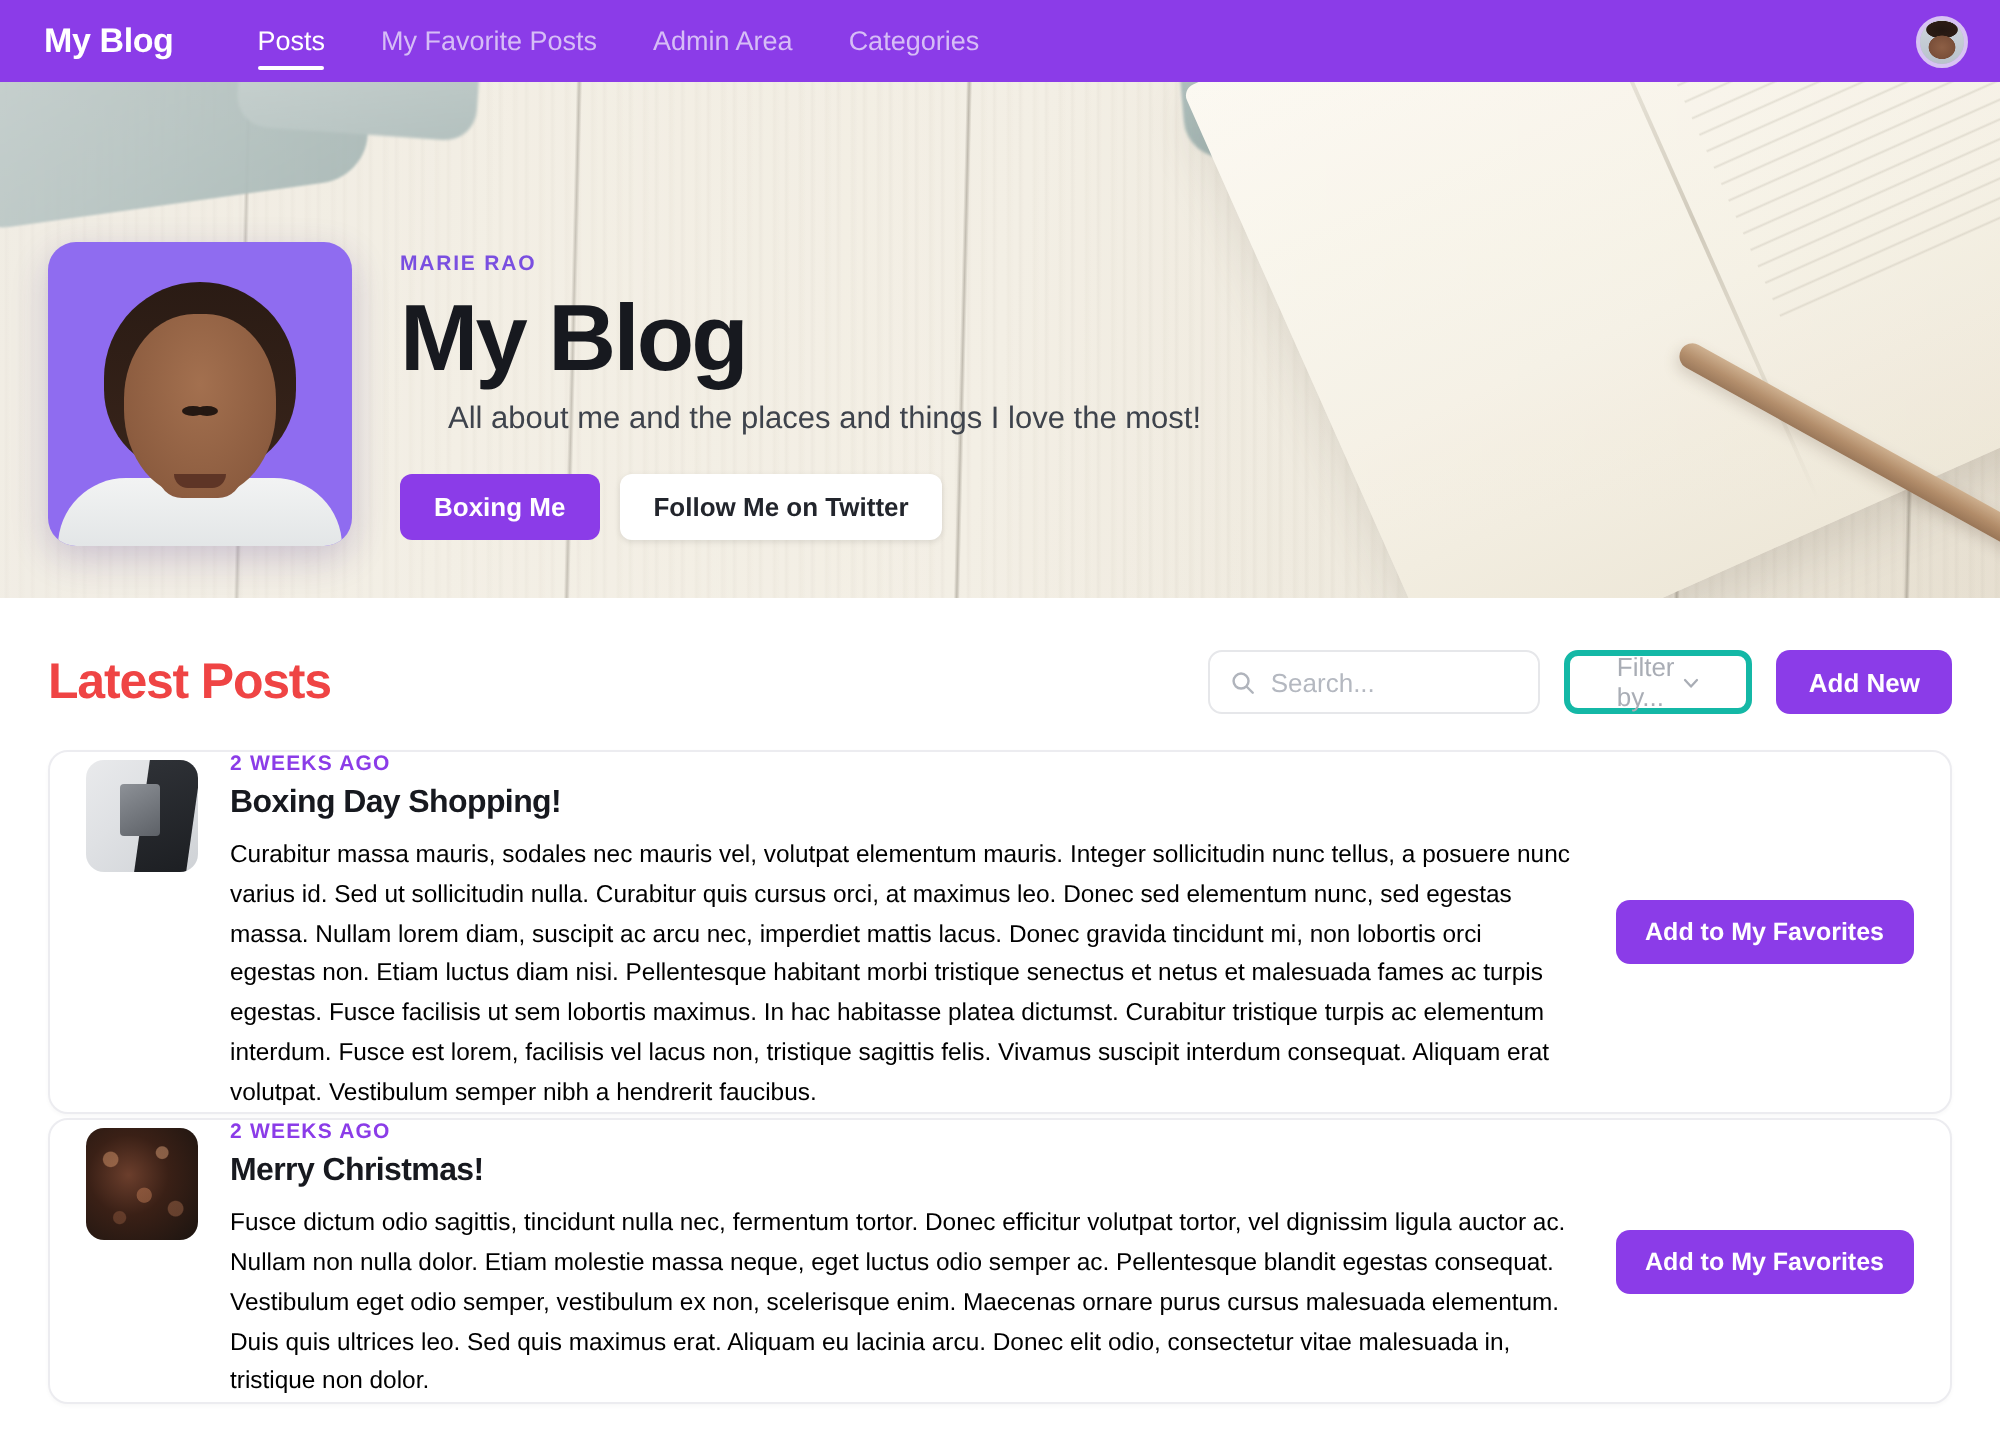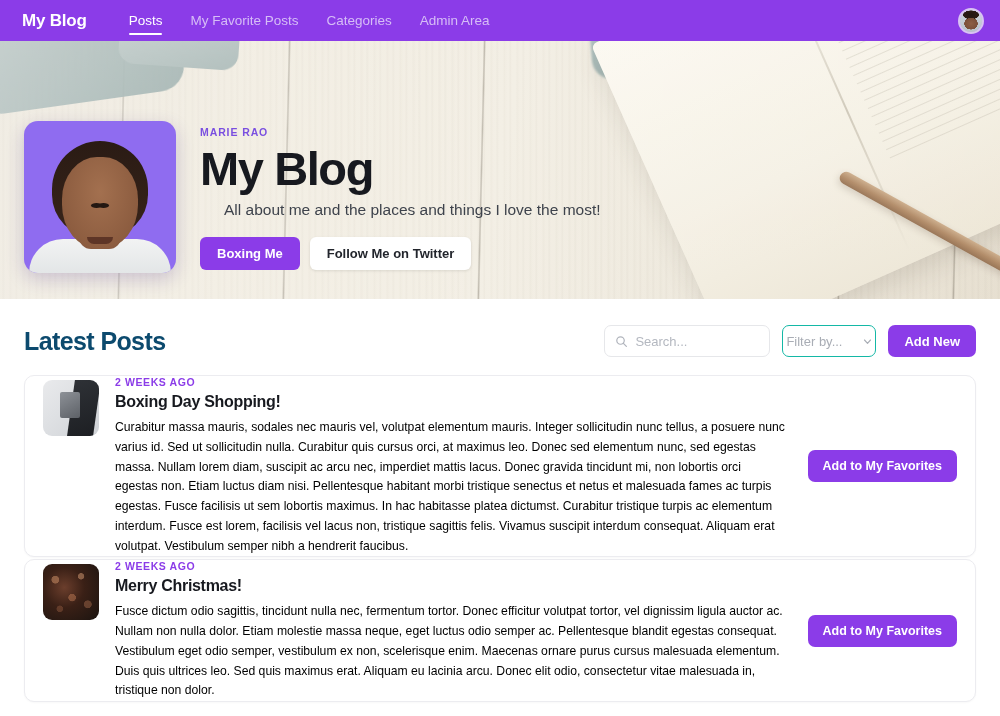--- a/index.html
+++ b/index.html
@@ -245,21 +245,21 @@
   .btn-light { background: #ffffff; color: #22252c; box-shadow: 0 1px 3px rgba(0,0,0,0.10); }
 
   
   .main { padding: 0 24px; background: #fff; }
   .toolbar {
     display: flex;
     align-items: center;
     padding: 26px 0 18px;
   }
   .page-title {
-    font-size: 25px; font-weight: bold; color: #0c4a6e; letter-spacing: -0.6px;
+    font-size: 25px; font-weight: bold; color: #ef4444; letter-spacing: -0.6px;
   }
   .toolbar-spacer { flex: 1; }
   .search-box {
     width: 166px;
     height: 32px;
     border: 1px solid #e6e7ea;
     border-radius: 7px;
     display: flex;
     align-items: center;
     padding: 0 10px;
@@ -268,24 +268,24 @@
   }
   .search-box input {
     border: none; outline: none; font-family: inherit;
     font-size: 13px; color: #6b7079; width: 100%; background: transparent;
   }
   .search-box input::placeholder { color: #b4b8c0; }
   .icon-mag { width: 13px; height: 13px; flex: none; }
   .filter-select {
     margin-left: 12px;
     width: 94px; height: 32px;
-    border: 1px solid #14b8a6;
+    border: 3px solid #14b8a6;
     border-radius: 7px;
     display: flex; align-items: center; justify-content: space-between;
-    padding: 0 3px;
+    padding: 0 23px;
     font-size: 13px; color: #a9adb5;
     cursor: pointer; background: #fff;
   }
   .chev { width: 9px; height: 9px; flex: none; }
   .btn-add {
     margin-left: 12px;
     height: 32px;
     padding: 0 16px;
     border-radius: 7px;
     background: #8b3ce8; color: #fff;
@@ -370,22 +370,22 @@
   }
 </style>
 </head>
 <body>
 
 <div class="navbar">
   <div class="brand">My Blog</div>
   <div class="nav-links">
     <div class="nav-link active">Posts</div>
     <div class="nav-link">My Favorite Posts</div>
+    <div class="nav-link">Admin Area</div>
     <div class="nav-link">Categories</div>
-    <div class="nav-link">Admin Area</div>
   </div>
   <div class="nav-spacer"></div>
   <div class="avatar-nav">
     <div class="face"></div>
   </div>
 </div>
 
 <div class="hero">
   <div class="hero-bg">
     <div class="wood"></div>

